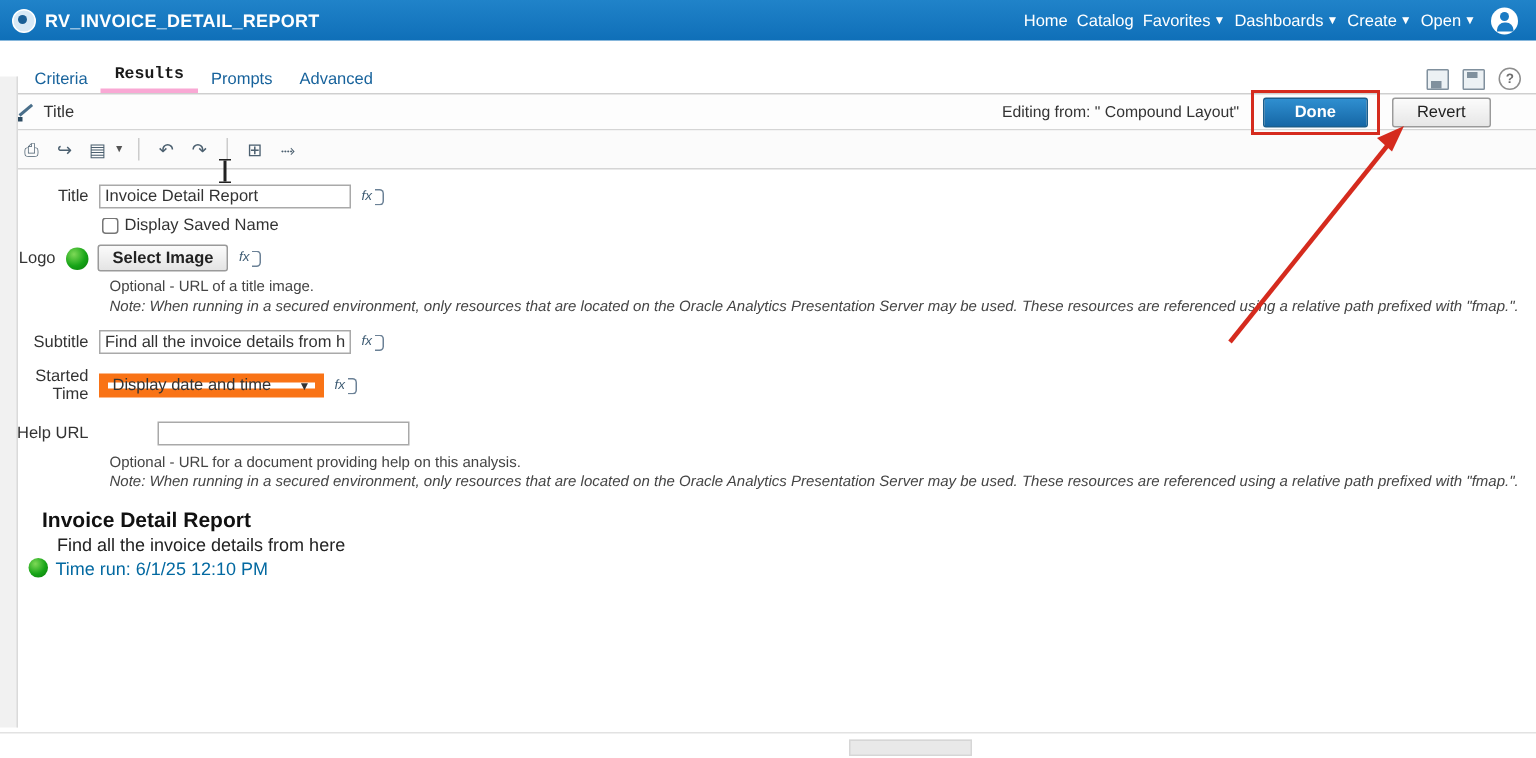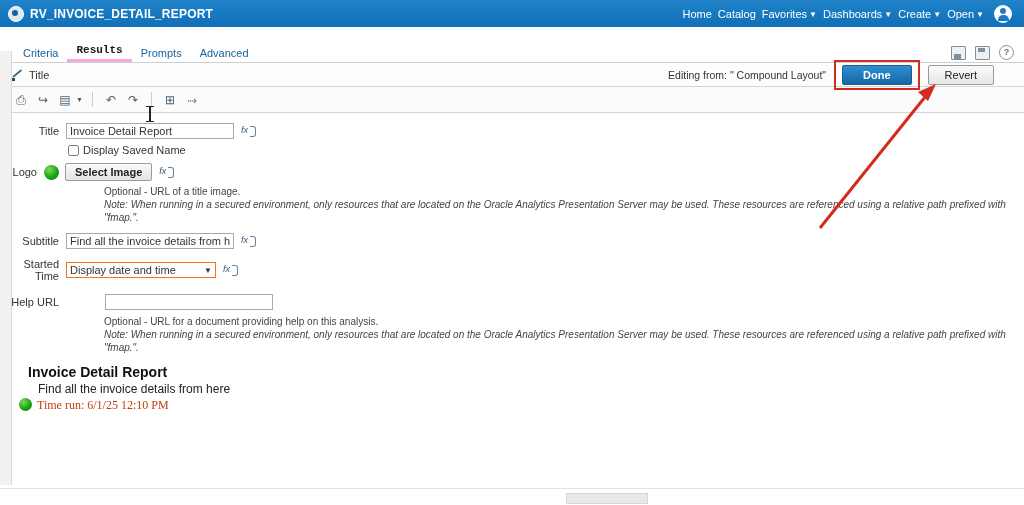--- a/index.html
+++ b/index.html
@@ -416,30 +416,30 @@
     padding: 2px 9px;
     border: 1px solid #9a9a9a;
     border-radius: 2px;
     background: linear-gradient(180deg, #fbfbfb 0%, #e4e4e4 100%);
     cursor: pointer;
     color: #222;
   }
   .hint {
     font-size: 10px;
     color: #444;
-    margin-left: 104px;
+    margin-left: 73px;
     line-height: 13px;
   }
   .hint.italic {
     font-style: italic;
   }
   .dropdown {
     width: 150px;
     height: 16px;
-    border: 1px solid #f97316;
+    border: 6px solid #f97316;
     background: #ffffff;
     font-size: 11px;
     display: flex;
     align-items: center;
     padding: 0 3px;
     box-sizing: border-box;
     color: #333;
     cursor: pointer;
     justify-content: space-between;
   }
@@ -461,23 +461,22 @@
   .preview-sub {
     font-size: 12px;
     color: #222;
     margin-left: 10px;
     margin-bottom: 2px;
   }
   .preview-time {
     display: flex;
     align-items: flex-start;
     font-size: 12px;
-    color: #c2410c;
+    color: #0369a1;
     margin-left: -9px;
-    font-family: Liberation Serif, serif;
   }
   .preview-time .green-ball {
     width: 13px;
     height: 13px;
     margin-right: 5px;
   }
 
   
   .left-rail {
     position: absolute;

